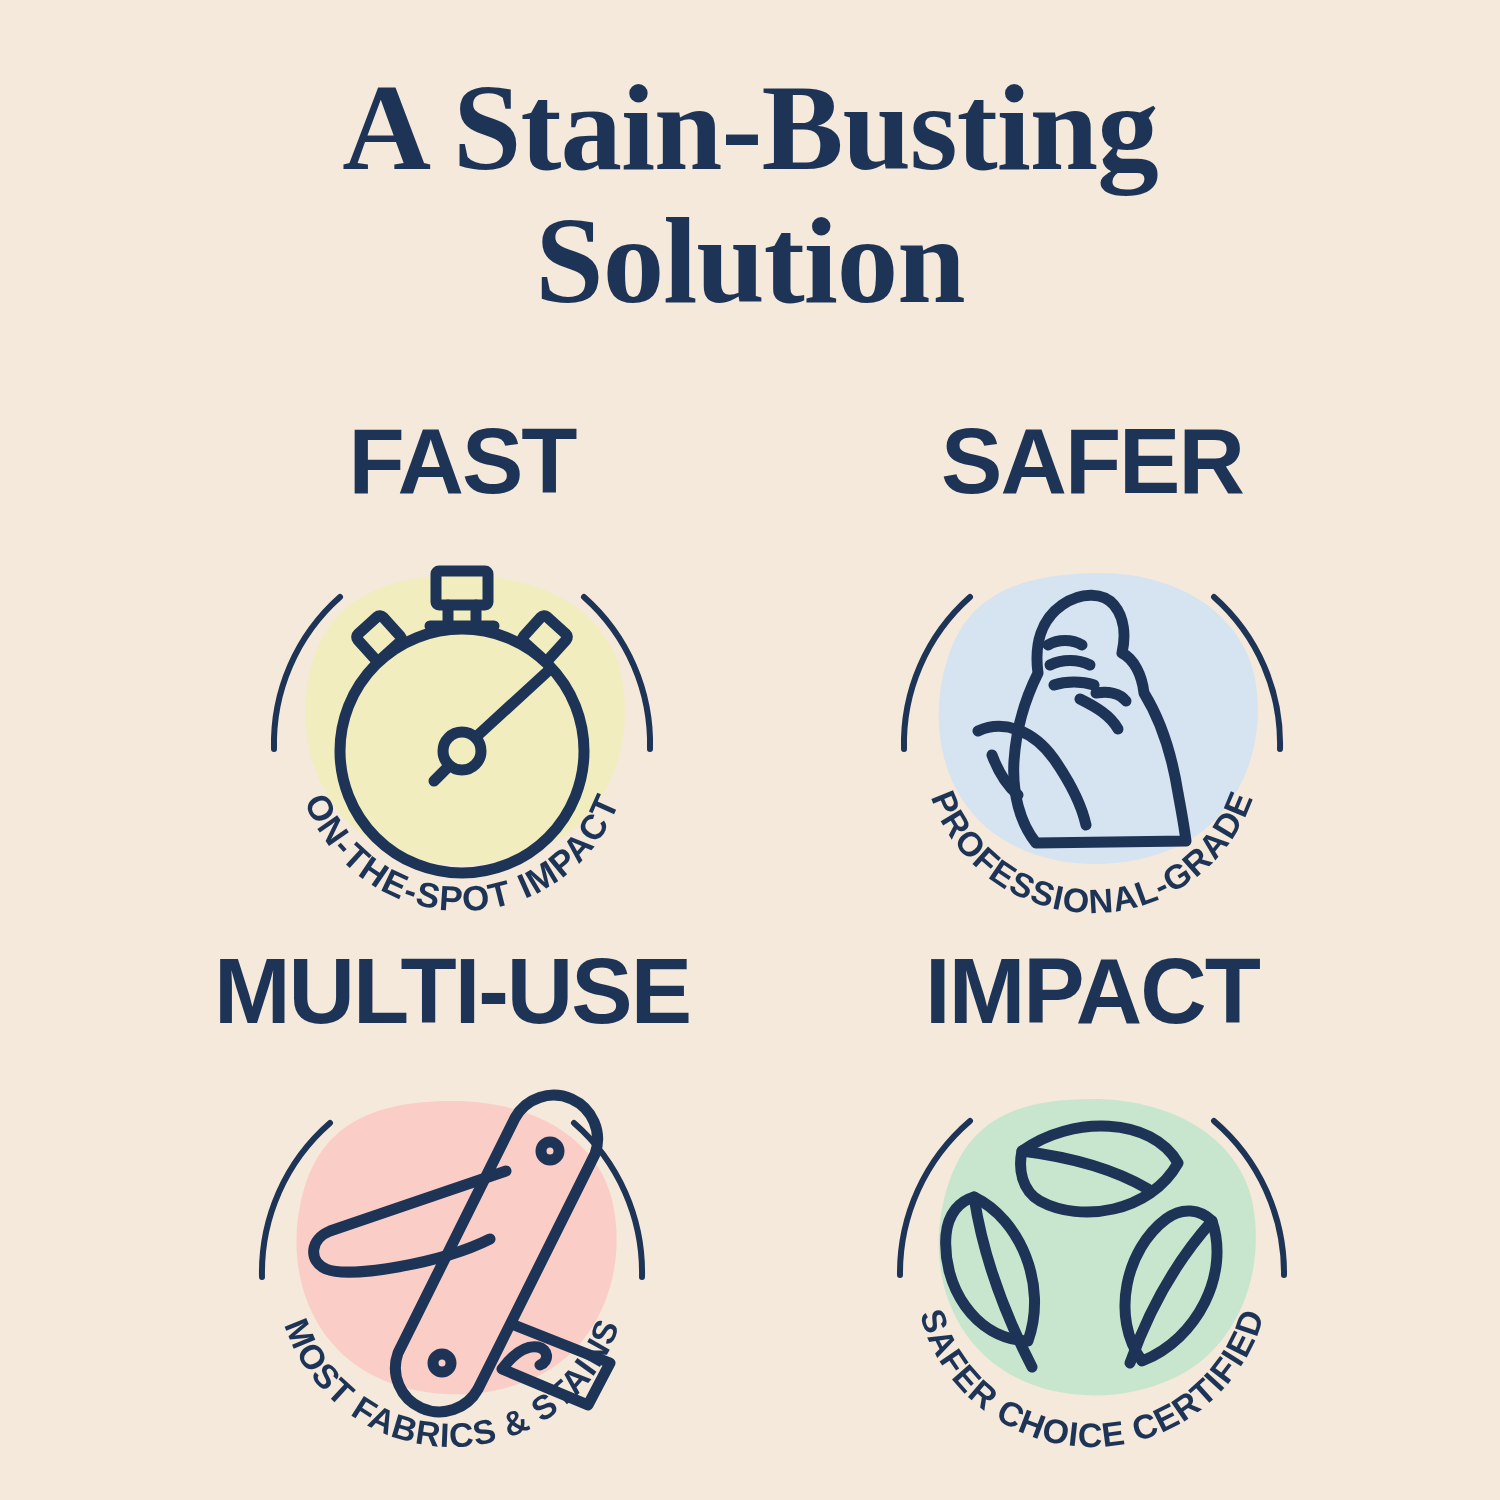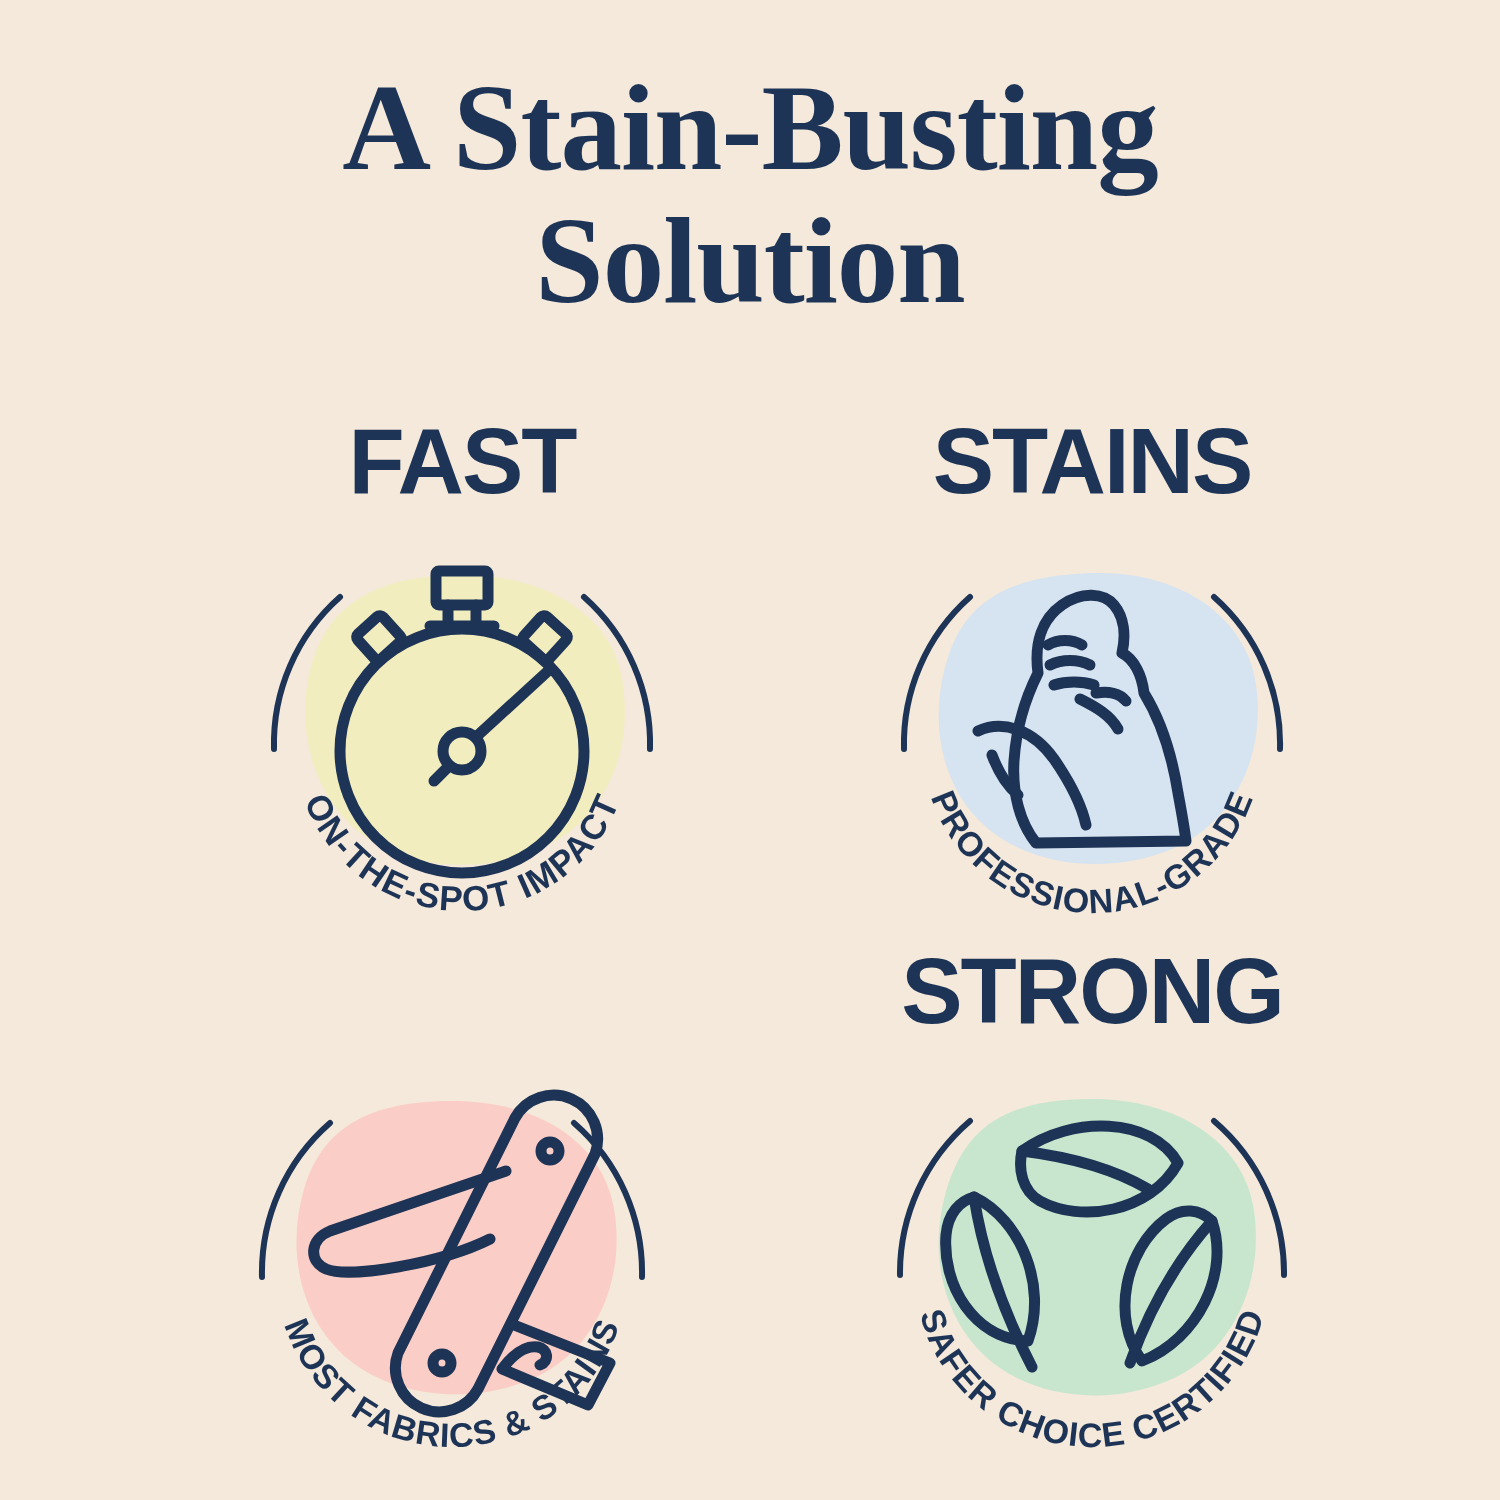--- a/index.html
+++ b/index.html
@@ -86,21 +86,21 @@
           </g>
 
           <text font-family="Liberation Sans, sans-serif" font-size="35" font-weight="700" letter-spacing="1.5" fill="#1E3456">
             <textPath href="#arcFast" startOffset="50%" text-anchor="middle">ON-THE-SPOT IMPACT</textPath>
           </text>
         </svg>
       </div>
     </div>
 
     <div class="badge b1">
-      <div class="badge-label">STAINS</div>
+      <div class="badge-label">SAFER</div>
       <div class="emblem">
         <svg viewBox="0 0 500 440" xmlns="http://www.w3.org/2000/svg">
           <defs>
             <path id="arcStrong" d="M 80 250 A 170 170 0 0 0 420 250"></path>
           </defs>
           <path d="M 252 80
                    C 336 78 404 122 414 192
                    C 424 262 392 330 330 356
                    C 268 382 190 374 144 334
                    C 98 294 86 226 106 164
@@ -134,20 +134,21 @@
           </g>
 
           <text font-family="Liberation Sans, sans-serif" font-size="34" font-weight="700" letter-spacing="1.2" fill="#1E3456">
             <textPath href="#arcStrong" startOffset="50%" text-anchor="middle">PROFESSIONAL-GRADE</textPath>
           </text>
         </svg>
       </div>
     </div>
 
     <div class="badge b2">
+      <div class="badge-label">MULTI-USE</div>
       <div class="emblem">
         <svg viewBox="0 0 500 440" xmlns="http://www.w3.org/2000/svg">
           <defs>
             <path id="arcMulti" d="M 74 248 A 176 176 0 0 0 426 248"></path>
           </defs>
           <path d="M 250 78
                    C 332 78 400 116 412 186
                    C 424 256 394 326 334 354
                    C 274 382 194 376 146 336
                    C 98 296 84 228 102 166
@@ -180,21 +181,21 @@
           </g>
 
           <text font-family="Liberation Sans, sans-serif" font-size="34" font-weight="700" letter-spacing="1" fill="#1E3456">
             <textPath href="#arcMulti" startOffset="50%" text-anchor="middle">MOST FABRICS &amp; STAINS</textPath>
           </text>
         </svg>
       </div>
     </div>
 
     <div class="badge b3">
-      <div class="badge-label">STRONG</div>
+      <div class="badge-label">IMPACT</div>
       <div class="emblem">
         <svg viewBox="0 0 500 440" xmlns="http://www.w3.org/2000/svg">
           <defs>
             <path id="arcSafer" d="M 72 246 A 178 178 0 0 0 428 246"></path>
           </defs>
           <path d="M 250 76
                    C 334 76 402 118 412 188
                    C 422 258 392 328 330 356
                    C 268 384 190 376 144 334
                    C 98 292 86 224 106 162

